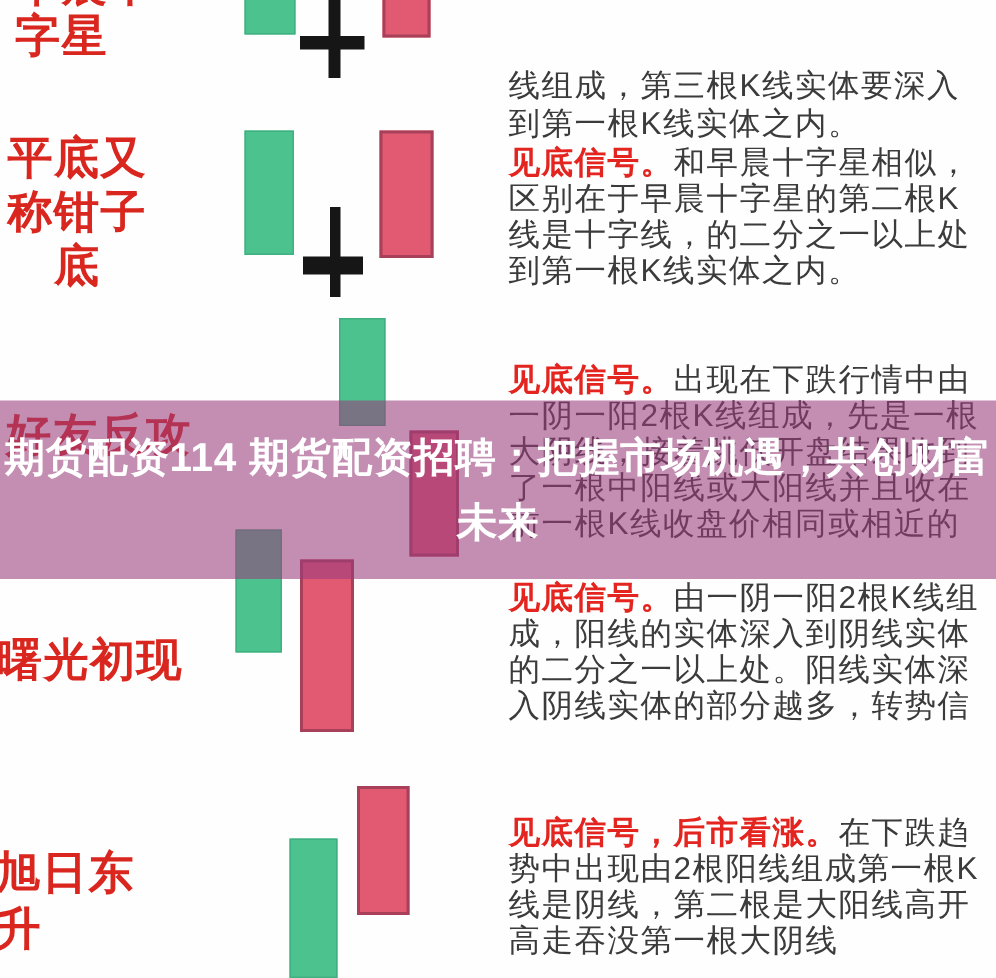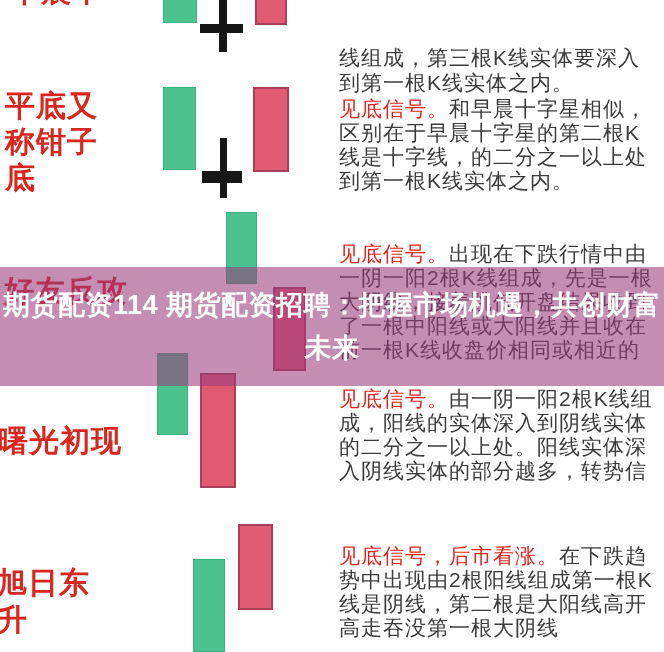--- a/index.html
+++ b/index.html
@@ -14,21 +14,21 @@
   .plabel{
     position:absolute;
     color:var(--label-red);
     font-weight:bold;
     font-size:30px;
     letter-spacing:1px;
     z-index:2;
   }
   .plabel .tline{white-space:nowrap;}
   .p1{left:10px;top:-26px;line-height:34px;}
-  .p2{left:5px;top:88px;line-height:36px;}
+  .p2{left:5px;top:88px;line-height:36px;text-align:center;}
   .p3{left:4px;top:274px;line-height:34px;font-family:Liberation Serif, serif;}
   .p4{left:-2px;top:424px;line-height:34px;}
   .p5{left:-3px;top:564px;line-height:37px;}
   
   .candle{position:absolute;box-sizing:border-box;z-index:1;}
   .candle.green{background:var(--green);border:1px solid var(--green-border);}
   .candle.red{background:var(--red);border:2px solid var(--red-border);}
   .candle.doji{background:var(--doji);}
   
   .sec{
@@ -40,21 +40,21 @@
     letter-spacing:1px;
     z-index:2;
   }
   .sec .tline{white-space:nowrap;line-height:24px;height:24px;}
   .s1{top:0px;margin-top:45px;}
   .s1 .tline{line-height:25px;height:25px;}
   .s2{top:97px;}
   .s3{top:242px;}
   .s4{top:387px;}
   .s5{top:544px;}
-  .lead{color:var(--lead-red);font-weight:normal;}
+  .lead{color:var(--lead-red);font-weight:bold;}
   
   .overlay{
     position:absolute;
     left:0;top:267px;
     width:664px;height:119px;
     background:rgba(154,60,124,0.58);
     z-index:5;
     display:flex;flex-direction:column;justify-content:center;
   }
   .ovl-line{
@@ -84,20 +84,21 @@
       <div class="candle green" style="left: 226px; top: 212px; width: 31px; height: 72px;"></div>
       <div class="candle red" style="left: 273px; top: 287px; width: 33px; height: 84px;"></div>
       <div class="candle green" style="left: 157px; top: 353px; width: 31px; height: 82px;"></div>
       <div class="candle red" style="left: 200px; top: 373px; width: 36px; height: 115px;"></div>
       <div class="candle red" style="left: 238px; top: 524px; width: 35px; height: 86px;"></div>
       <div class="candle green" style="left: 193px; top: 559px; width: 32px; height: 93px;"></div>
     </div>
 
   <div class="plabel p1">
       <div class="tline">早晨十</div>
+      <div class="tline">字星</div>
     </div>
   <div class="plabel p2">
       <div class="tline">平底又</div>
       <div class="tline">称钳子</div>
       <div class="tline">底</div>
     </div>
   <div class="plabel p3">
       <div class="tline">好友反攻</div>
     </div>
   <div class="plabel p4">

